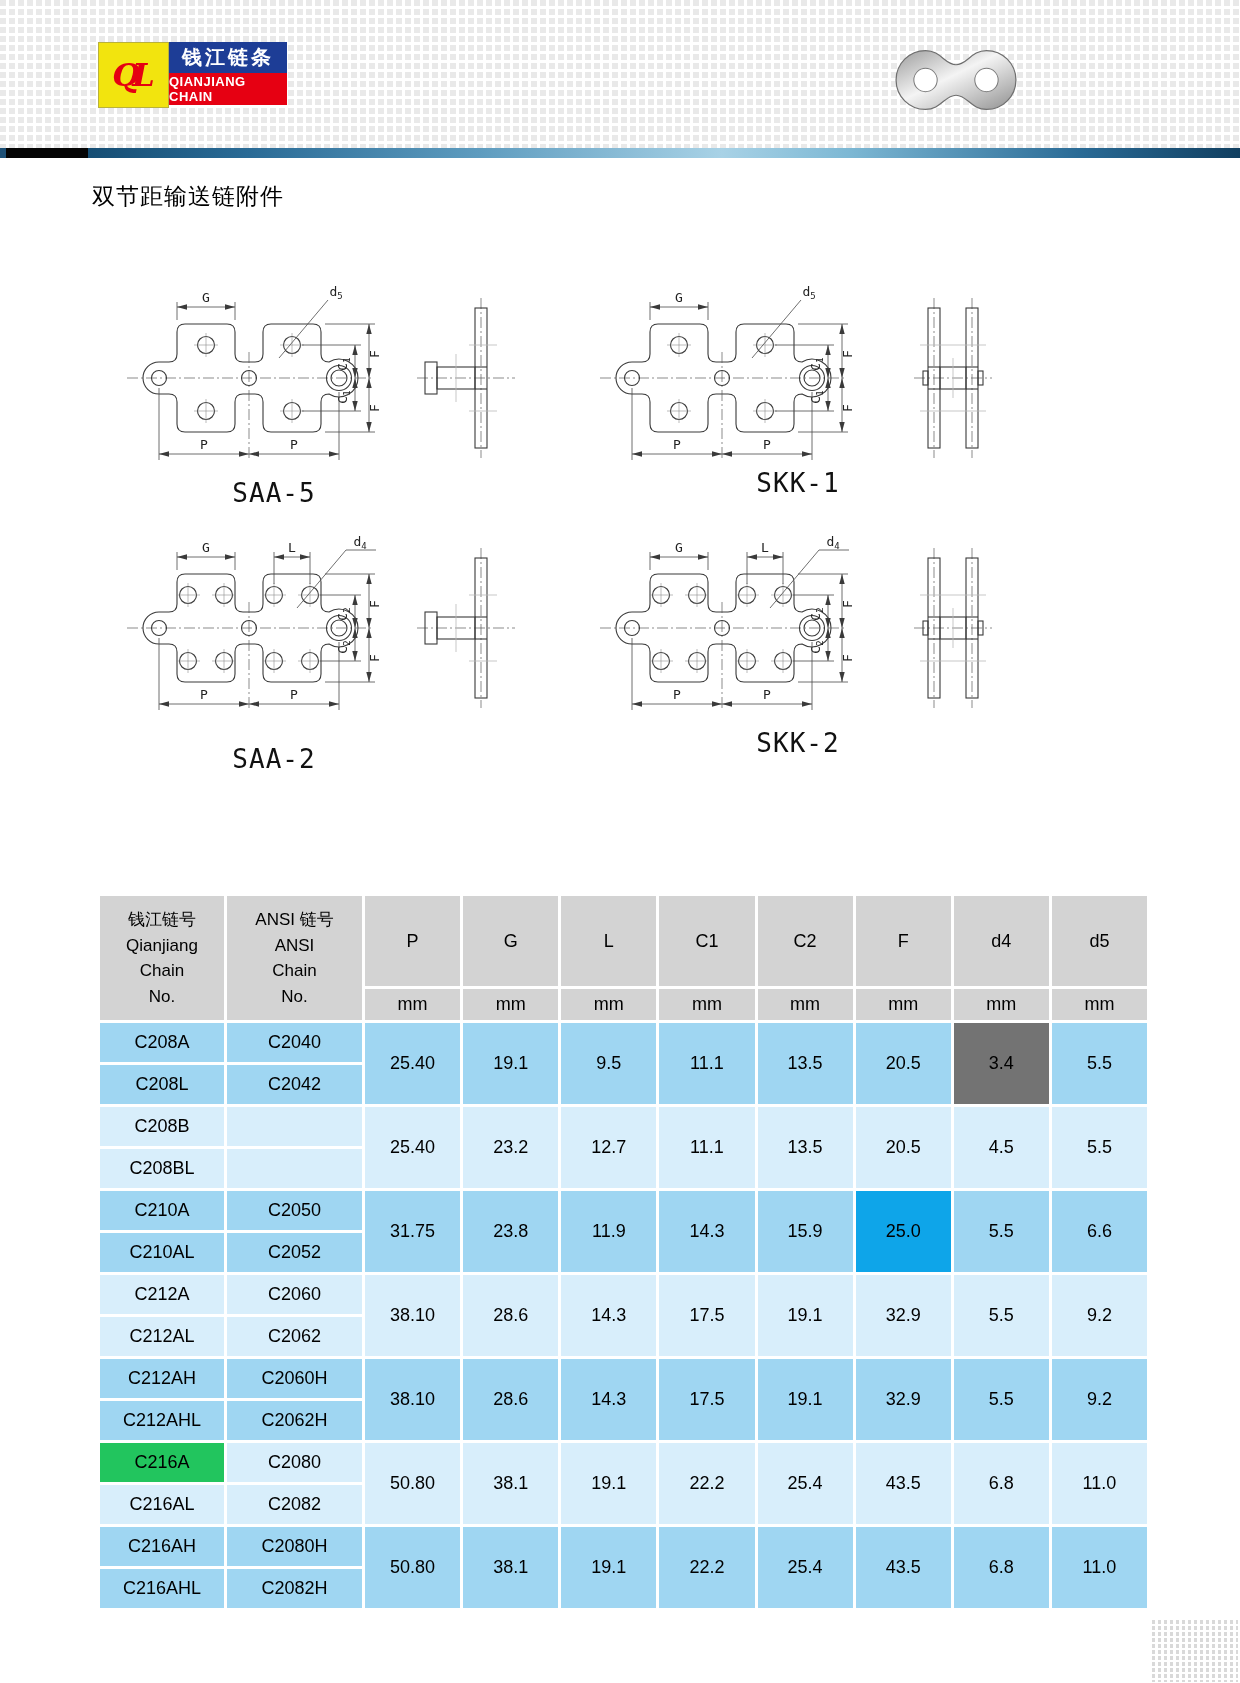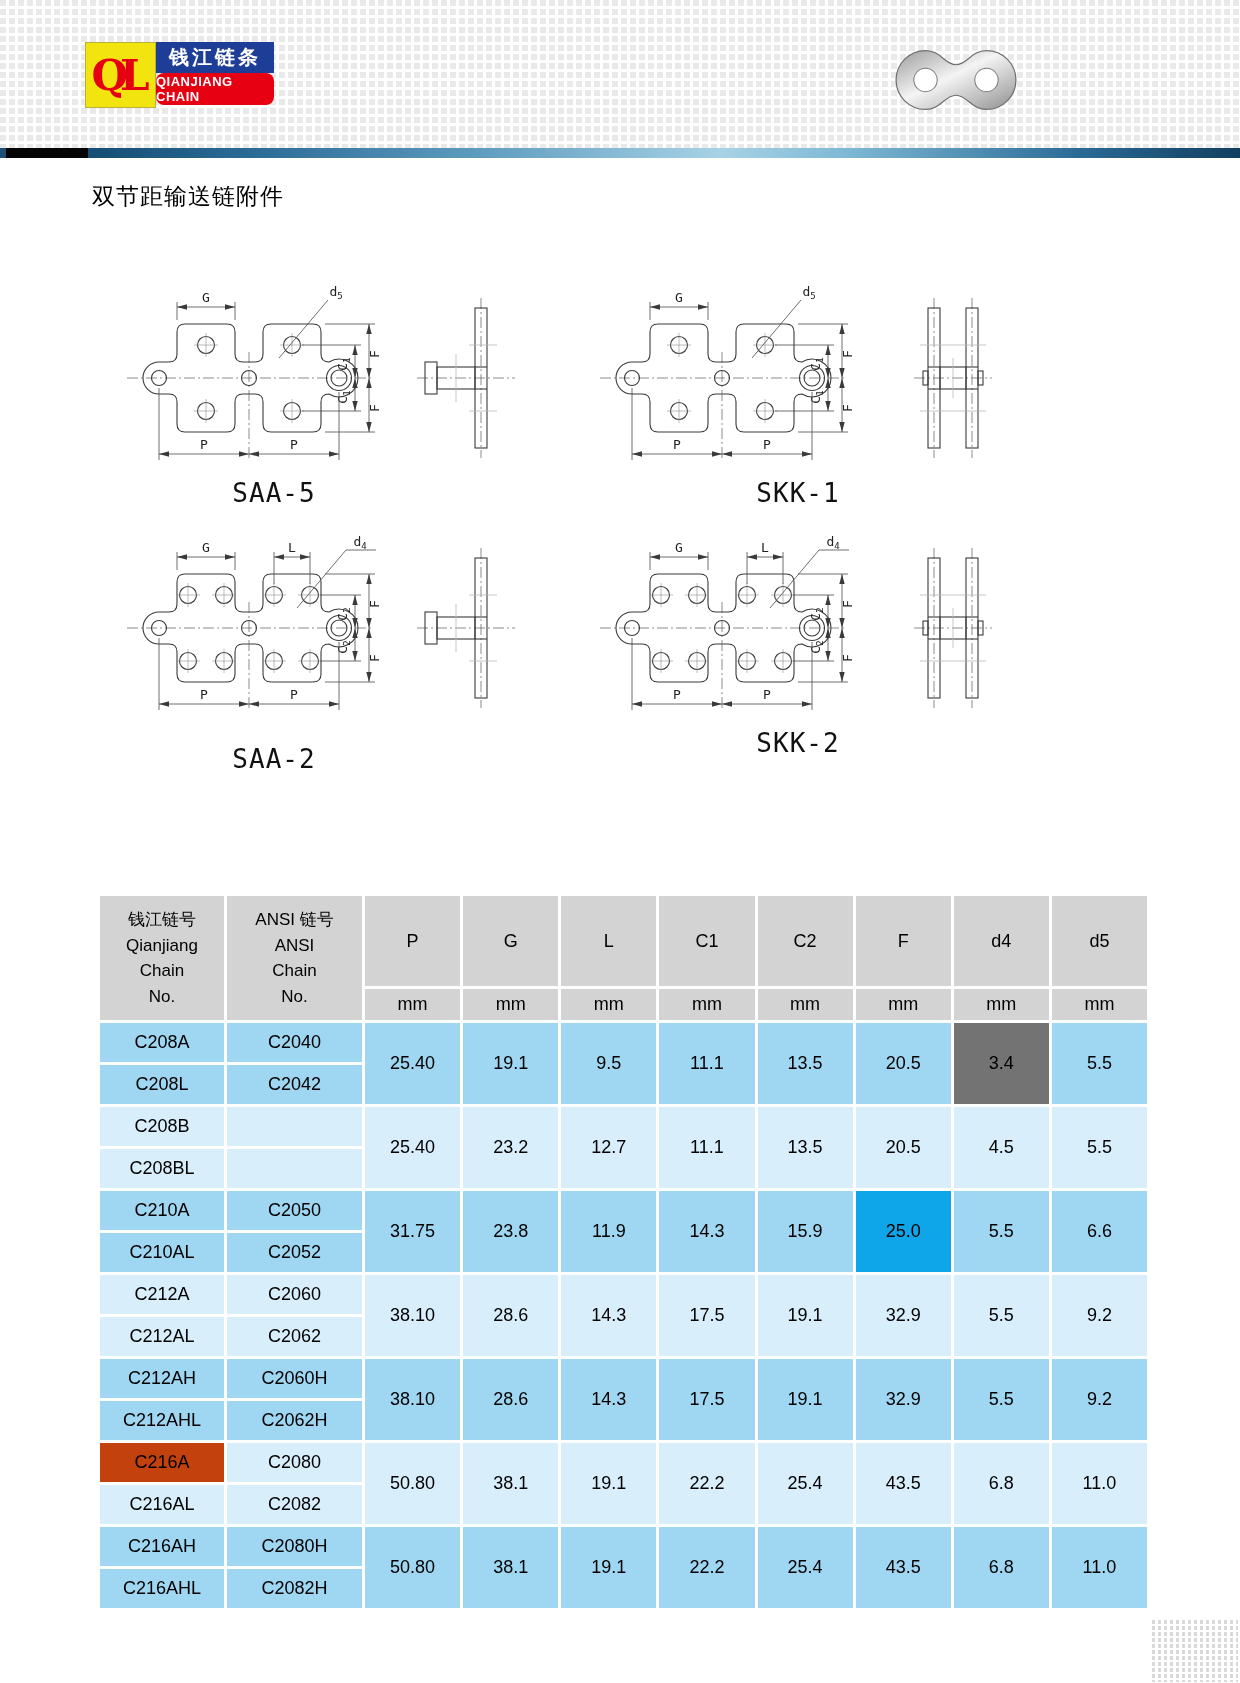--- a/index.html
+++ b/index.html
@@ -15,27 +15,27 @@
   .bar{position:absolute;top:148px;height:10px;}
   .bar-navy{left:0;width:6px;background:#1d5076;}
   .bar-black{left:6px;width:82px;background:#050505;}
   .bar-grad{left:88px;width:1152px;
     background:linear-gradient(90deg,#164e74 0%,#2a6b96 14%,#5e9cbf 34%,#a8d2e6 55%,#7db8d4 66%,#2a6b96 86%,#113f60 100%);}
 
   
   .logo{position:absolute;left:85px;top:42px;display:flex;}
   .logo-mark{width:61px;height:64px;background:#f2e40e;border:1px solid #b9b13a;
     display:flex;align-items:center;justify-content:center;
-    font-family:"DejaVu Serif",serif;font-weight:bold;
-    font-size:42px;color:#e50012;letter-spacing:-8px;padding-right:8px;}
+    font-family:"DejaVu Serif",serif;font-style:italic;font-weight:bold;
+    font-size:32px;color:#e50012;letter-spacing:-8px;padding-right:8px;margin-left:13px;}
   .logo-text{display:flex;flex-direction:column;}
   .logo-cn{width:118px;height:31px;background:#1d3d96;color:#fff;font-size:20px;font-weight:bold;
     display:flex;align-items:center;justify-content:center;letter-spacing:3px;}
   .logo-en{width:118px;height:32px;background:#e60012;color:#fff;font-size:13px;font-weight:bold;
-    display:flex;align-items:center;justify-content:center;letter-spacing:0.5px;border-radius:8px;}
+    display:flex;align-items:center;justify-content:center;letter-spacing:0.5px;}
 
   .chain-plate{position:absolute;left:892px;top:44px;}
 
   
   .title-cn{position:absolute;left:92px;top:181px;font-size:23px;letter-spacing:1px;}
   .title-en{position:absolute;left:92px;top:207px;font-size:27px;}
 
   
   .diag{position:absolute;width:420px;height:200px;}
   .diag .ln{fill:none;stroke:#3a3a3a;stroke-width:1.1;}
@@ -432,21 +432,21 @@
       <line x1="330" y1="89" x2="342" y2="89" class="ln"></line>
       <line x1="330" y1="111" x2="342" y2="111" class="ln"></line>
       <line x1="368" y1="89" x2="380" y2="89" class="ln"></line>
       <line x1="368" y1="111" x2="380" y2="111" class="ln"></line>
       <line x1="322" y1="67" x2="388" y2="67" class="gray"></line>
       <line x1="322" y1="133" x2="388" y2="133" class="gray"></line>
       <line x1="355" y1="80" x2="355" y2="120" class="gray"></line>
     </svg>
 
   <div class="dlabel" style="left:144px;top:478px">SAA-5</div>
-  <div class="dlabel" style="left:668px;top:478px">SKK-1</div>
+  <div class="dlabel" style="left:668px;top:468px">SKK-1</div>
   <div class="dlabel" style="left:144px;top:744px">SAA-2</div>
   <div class="dlabel" style="left:668px;top:728px">SKK-2</div>
 
   <table class="spec">
       <colgroup>
         <col style="width:124px">
         <col style="width:135px">
         <col>
         <col>
         <col>
@@ -555,21 +555,21 @@
           <td rowspan="2" style="background:#9fd6f2">19.1</td>
           <td rowspan="2" style="background:#9fd6f2">32.9</td>
           <td rowspan="2" style="background:#9fd6f2">5.5</td>
           <td rowspan="2" style="background:#9fd6f2">9.2</td>
         </tr>
         <tr>
           <td style="background:#9fd6f2">C212AHL</td>
           <td style="background:#9fd6f2">C2062H</td>
         </tr>
         <tr>
-          <td style="background:#c2410c">C216A</td>
+          <td style="background:#22c55e">C216A</td>
           <td style="background:#d8eefb">C2080</td>
           <td rowspan="2" style="background:#d8eefb">50.80</td>
           <td rowspan="2" style="background:#d8eefb">38.1</td>
           <td rowspan="2" style="background:#d8eefb">19.1</td>
           <td rowspan="2" style="background:#d8eefb">22.2</td>
           <td rowspan="2" style="background:#d8eefb">25.4</td>
           <td rowspan="2" style="background:#d8eefb">43.5</td>
           <td rowspan="2" style="background:#d8eefb">6.8</td>
           <td rowspan="2" style="background:#d8eefb">11.0</td>
         </tr>

